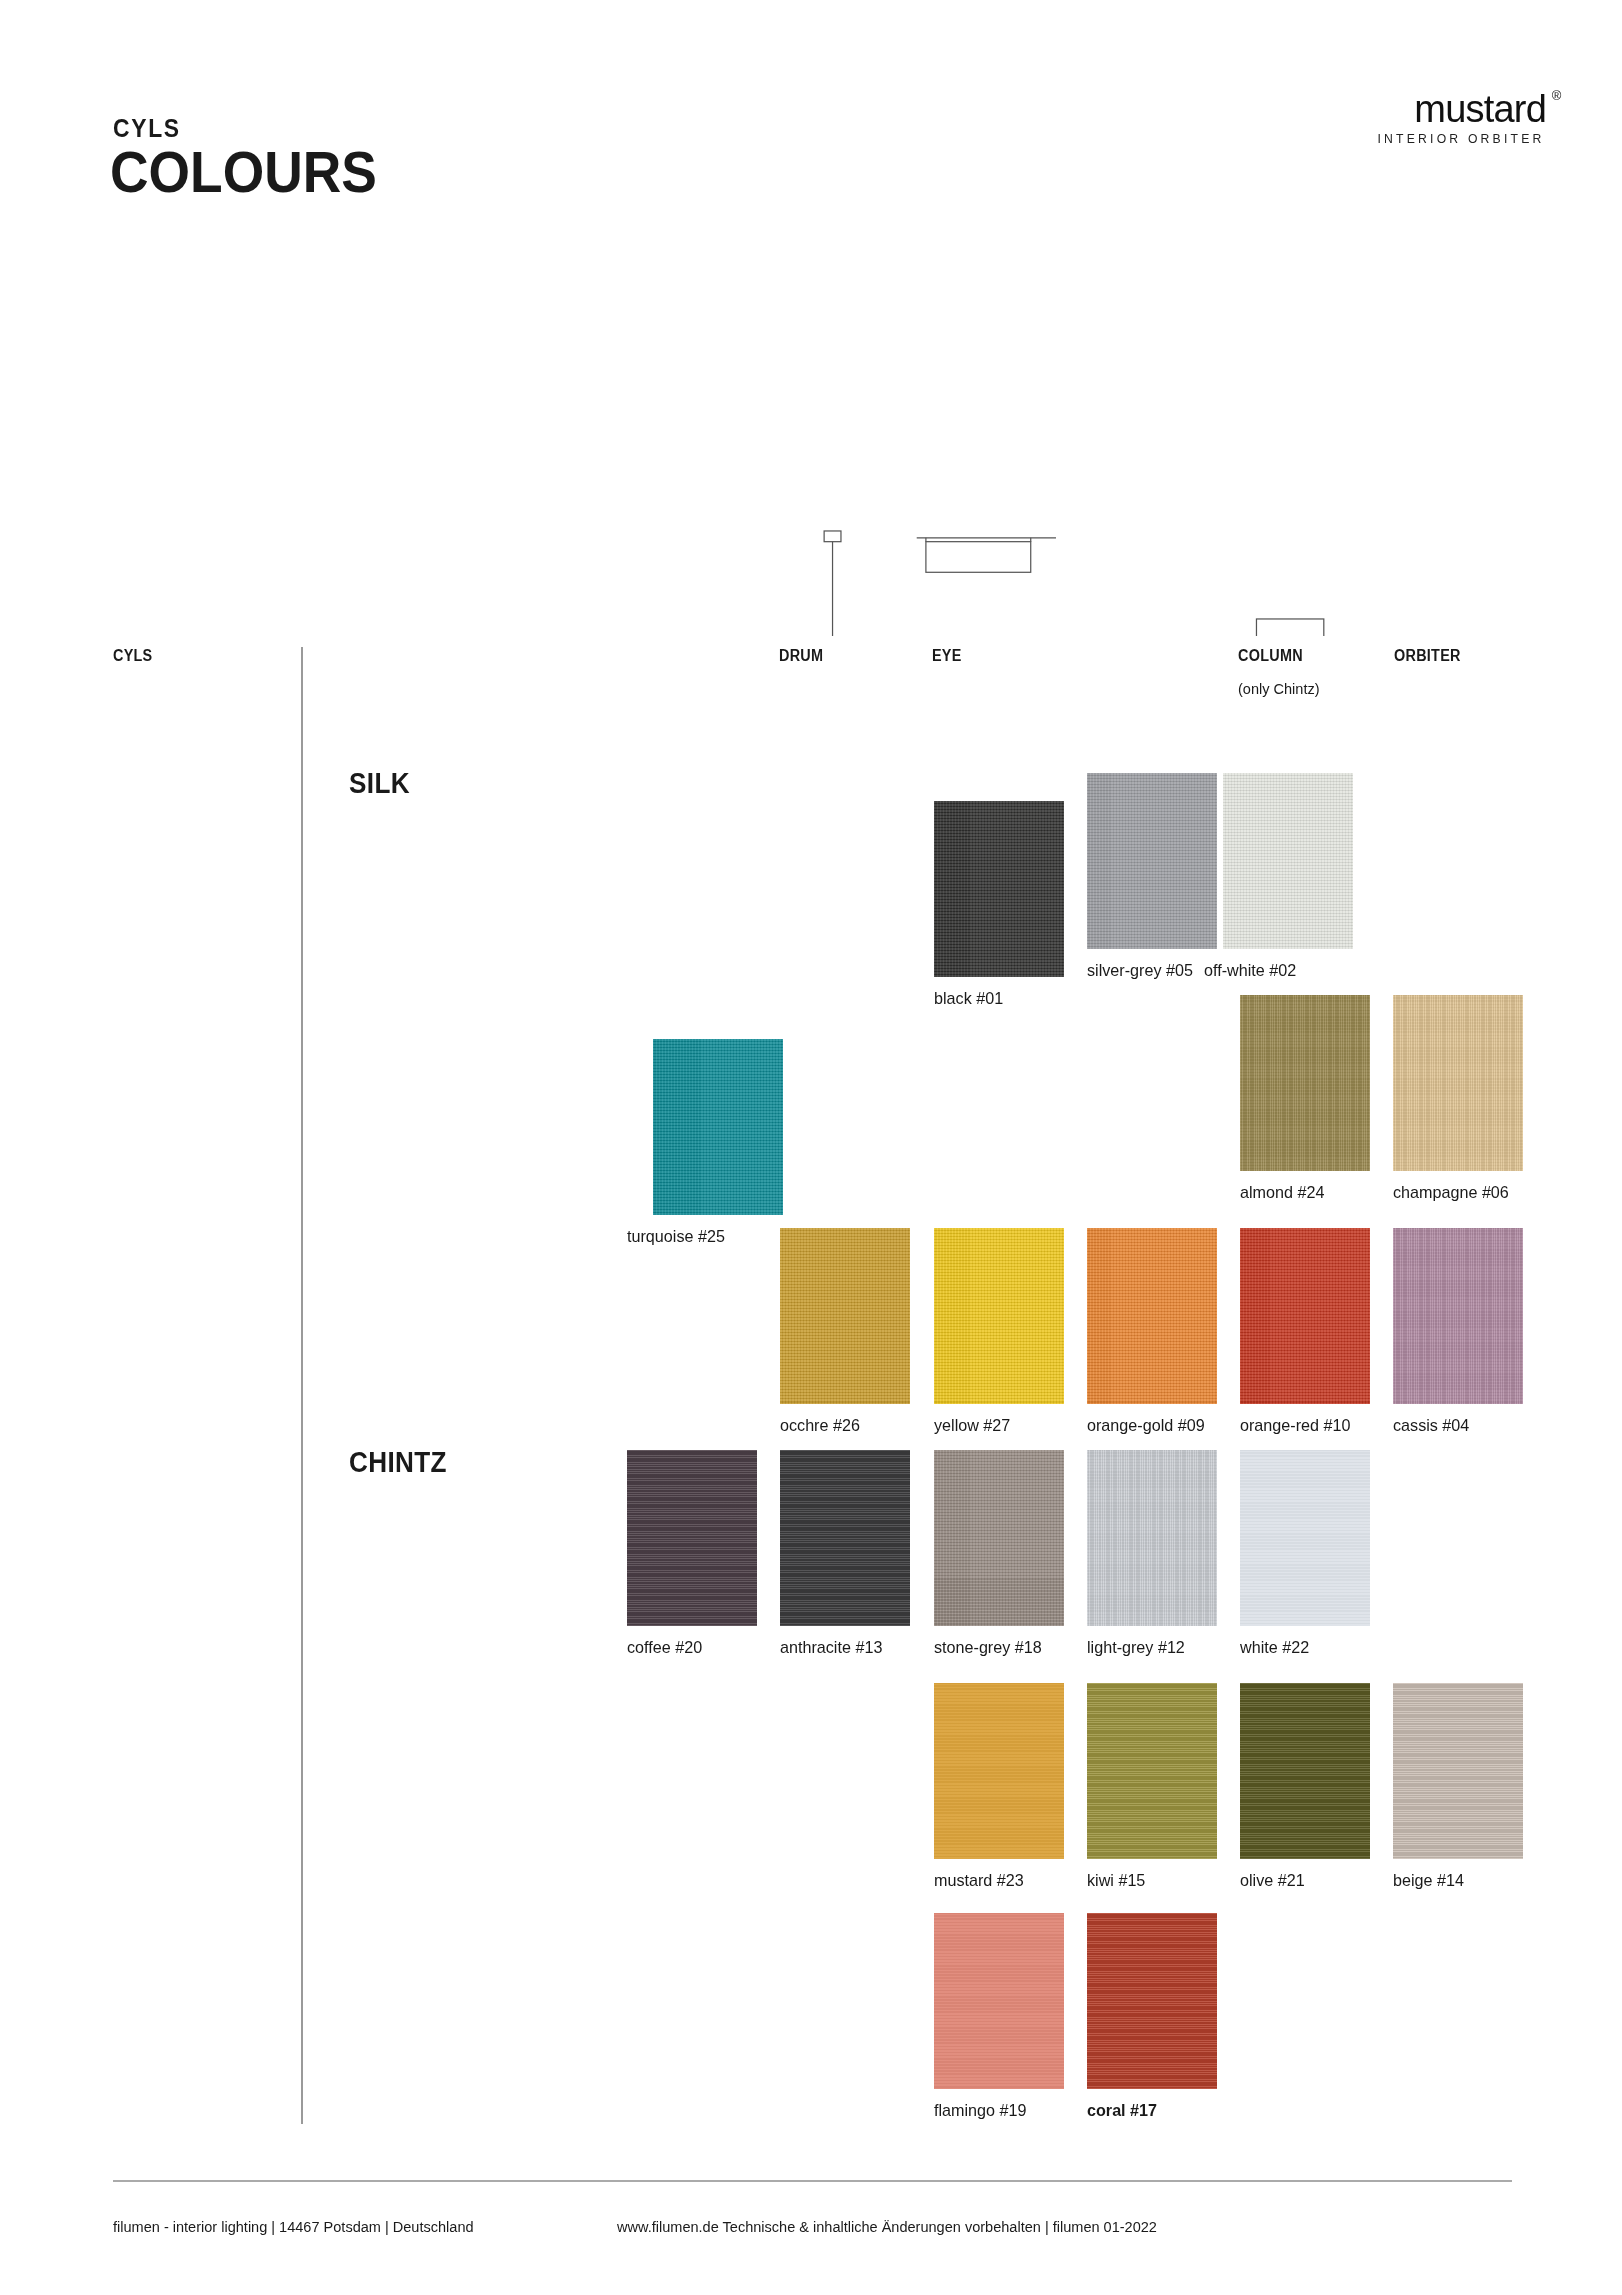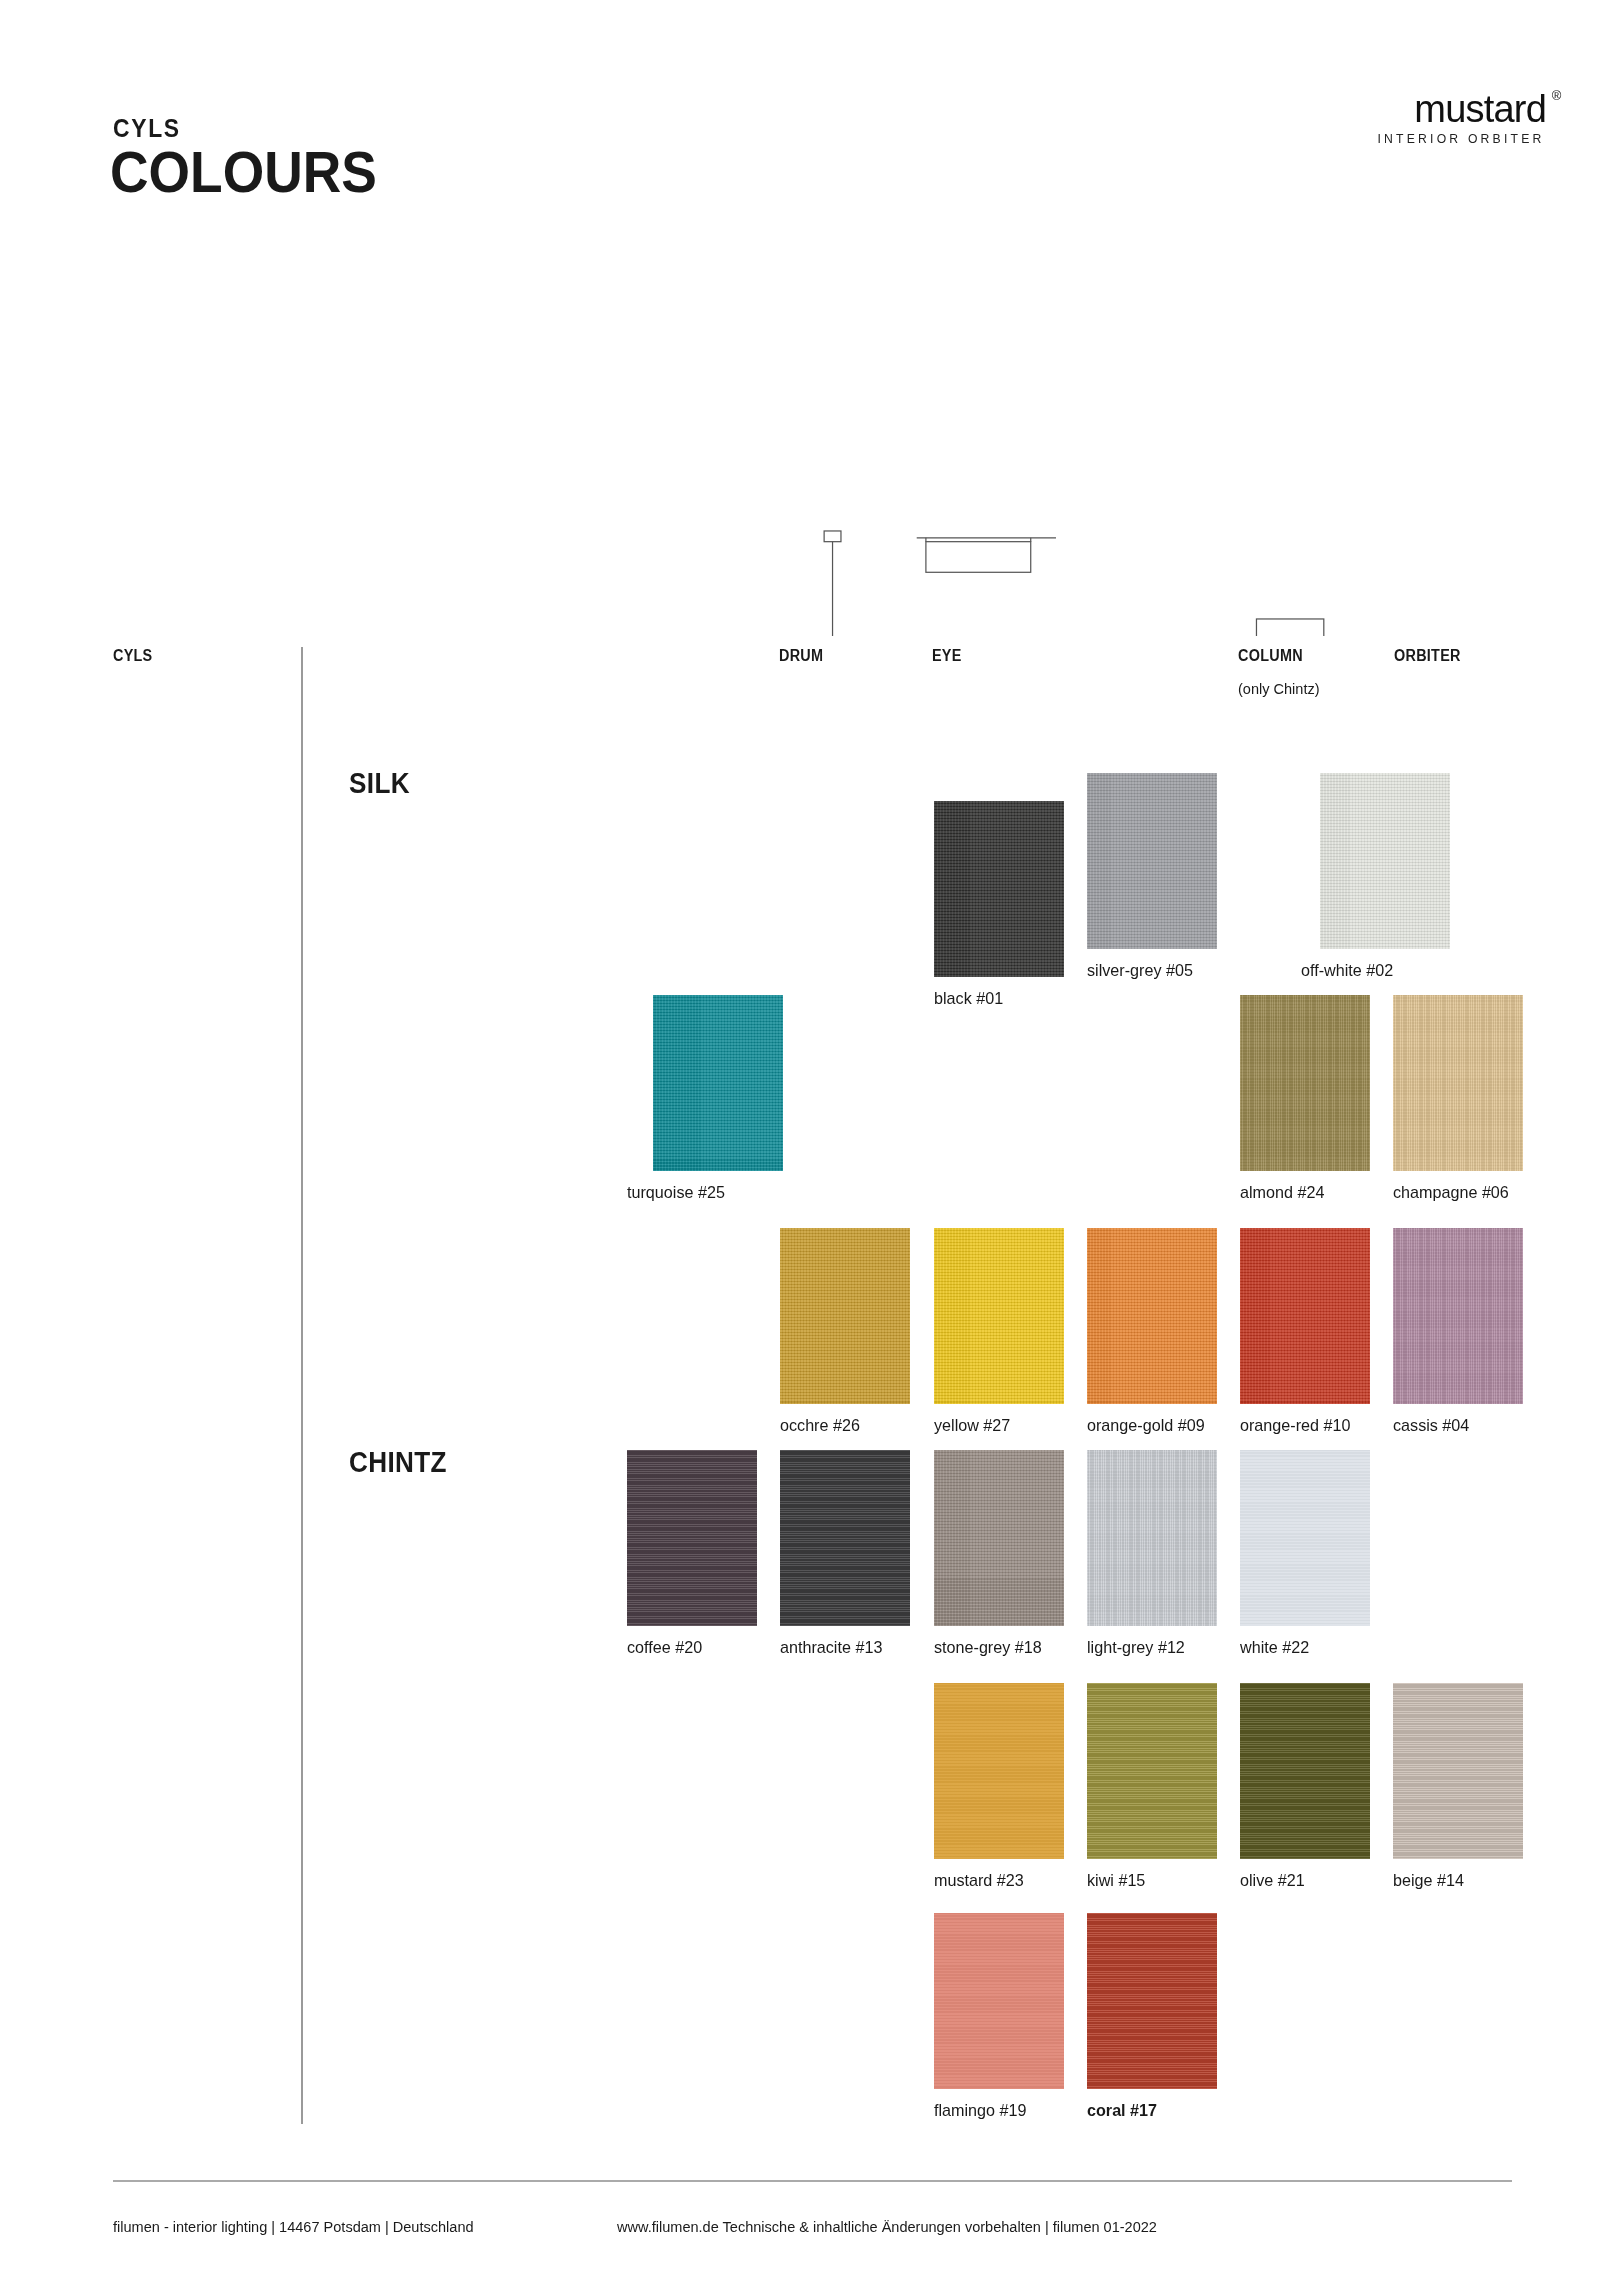--- a/index.html
+++ b/index.html
@@ -200,25 +200,25 @@
 
   <div id="swatch-grid">
       <div class="swatch-cell" style="left: 934px; top: 773px; margin-top: 28px;">
         <div class="swatch weave" style="background-color: rgb(46, 46, 45);"></div>
         <div class="swatch-label">black #01</div>
       </div>
       <div class="swatch-cell" style="left: 1087px; top: 773px;">
         <div class="swatch weave" style="background-color: rgb(154, 156, 161);"></div>
         <div class="swatch-label">silver-grey #05</div>
       </div>
-      <div class="swatch-cell" style="left: 1301px; top: 773px; padding-left: 19px;">
+      <div class="swatch-cell" style="left: 1204px; top: 773px; padding-left: 19px;">
         <div class="swatch weave" style="background-color: rgb(226, 228, 222);"></div>
         <div class="swatch-label">off-white #02</div>
       </div>
-      <div class="swatch-cell" style="left: 627px; top: 995px; padding-left: 26px;">
+      <div class="swatch-cell" style="left: 627px; top: 1039px; padding-left: 26px;">
         <div class="swatch weave" style="background-color: rgb(11, 137, 148);"></div>
         <div class="swatch-label">turquoise #25</div>
       </div>
       <div class="swatch-cell" style="left: 1240px; top: 995px; text-align: right;">
         <div class="swatch vert" style="background-color: rgb(155, 138, 82);"></div>
         <div class="swatch-label">almond #24</div>
       </div>
       <div class="swatch-cell" style="left: 1393px; top: 995px;">
         <div class="swatch vert" style="background-color: rgb(224, 196, 148);"></div>
         <div class="swatch-label">champagne #06</div>

